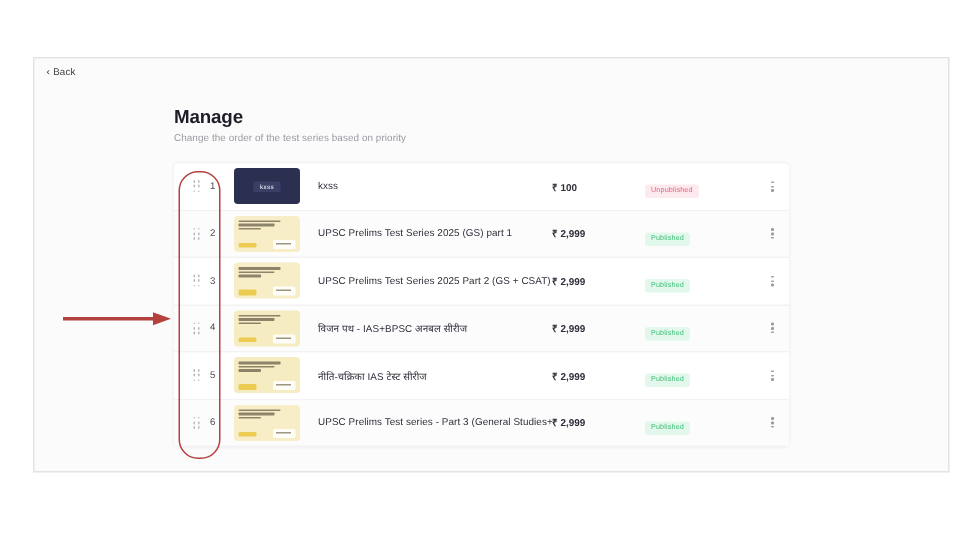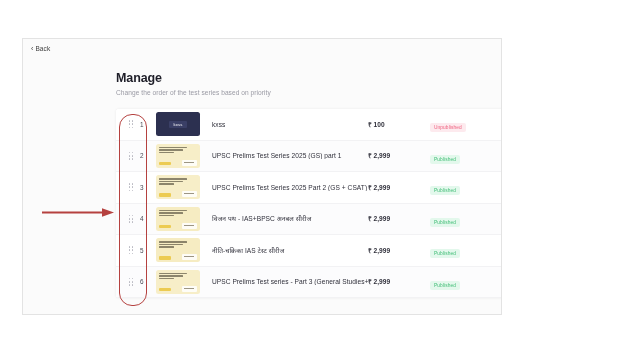--- a/index.html
+++ b/index.html
@@ -12,21 +12,21 @@
   #app {
     position: relative;
     width: 644px; height: 362px;
     background: #ffffff;
   }
 
   
   .panel {
     position: absolute;
     left: 22px; top: 38px;
-    width: 480px; height: 277px;
+    width: 611px; height: 277px;
     background: #fbfbfb;
     border: 1px solid #e3e3e3;
     overflow: hidden;
   }
 
   
   .backbar {
     position: absolute;
     left: 0; top: 0;
     width: 100%; height: 18px;

